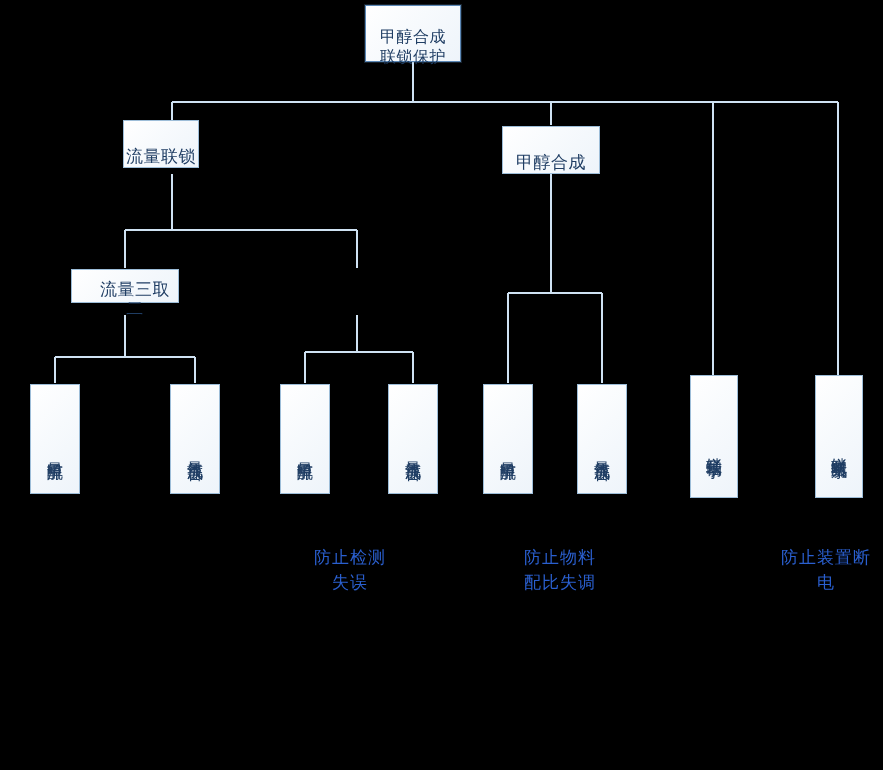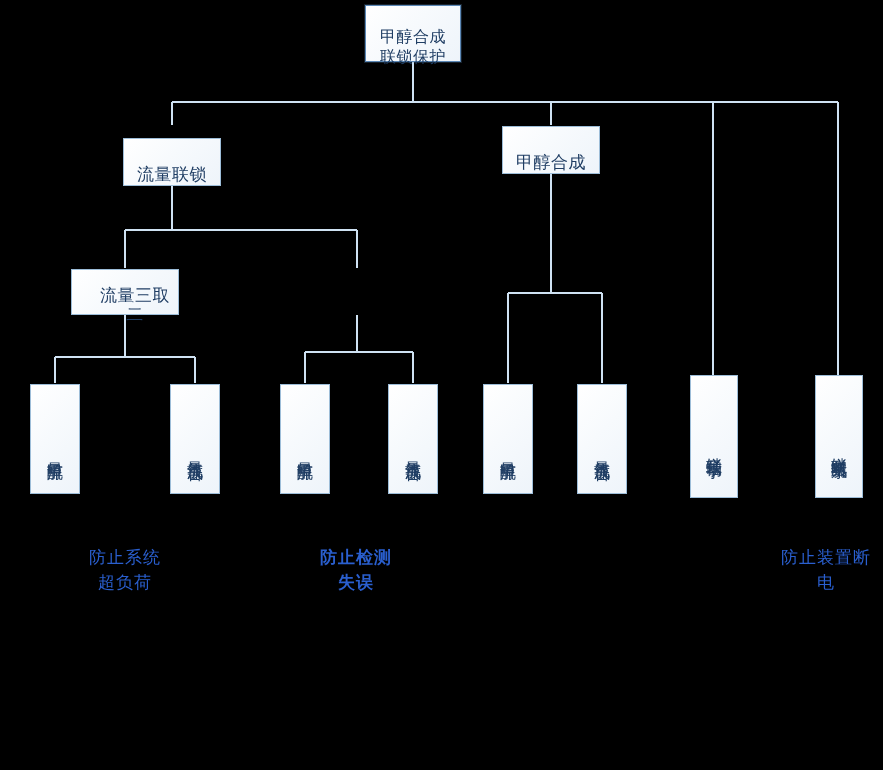--- a/index.html
+++ b/index.html
@@ -114,29 +114,29 @@
       <path d="M508,293 L508,383"></path>
       <path d="M602,293 L602,383"></path>
     </g>
   </svg>
 
   <div class="node root horiz" style="left:365px; top:5px; width:96px; height:57px;">
     <span class="label">甲醇合成
 联锁保护</span>
   </div>
 
-  <div class="node horiz" style="left:123px; top:138px; width:98px; height:48px;">
+  <div class="node horiz" style="left:123px; top:120px; width:76px; height:48px;">
     <span class="label">流量联锁</span>
   </div>
 
   <div class="node horiz" style="left:502px; top:126px; width:98px; height:48px;">
     <span class="label">甲醇合成</span>
   </div>
 
-  <div class="node horiz" style="left:71px; top:269px; width:108px; height:46px;padding-left:20px;">
+  <div class="node horiz" style="left:71px; top:269px; width:108px; height:34px;padding-left:20px;">
     <span class="label">流量三取二</span>
   </div>
 
 
   <div class="node vert" style="left:30px; top:384px; width:50px; height:110px;">
     <span class="label">甲醇流量</span>
   </div>
 
   <div class="node vert" style="left:170px; top:384px; width:50px; height:110px;">
     <span class="label">合成气流量</span>
@@ -159,24 +159,24 @@
   </div>
 
   <div class="node vert" style="left:690px; top:375px; width:48px; height:123px;">
     <span class="label">手动信号联锁</span>
   </div>
 
   <div class="node vert" style="left:815px; top:375px; width:48px; height:123px;">
     <span class="label">系统断电联锁</span>
   </div>
 
-  <div class="caption" style="left:55px; top:545px; width:140px;">防止系统
-超负荷</div>
 
-  <div class="caption" style="left:286px; top:545px; width:140px;font-weight:bold;">防止检测
+  <div class="caption" style="left:280px; top:545px; width:140px;">防止检测
 失误</div>
 
+  <div class="caption" style="left:490px; top:545px; width:140px;">防止物料
+配比失调</div>
 
 
   <div class="caption" style="left:767px; top:545px; width:118px;">防止装置断
 电</div>
 
 </div>
 
 </body></html>

